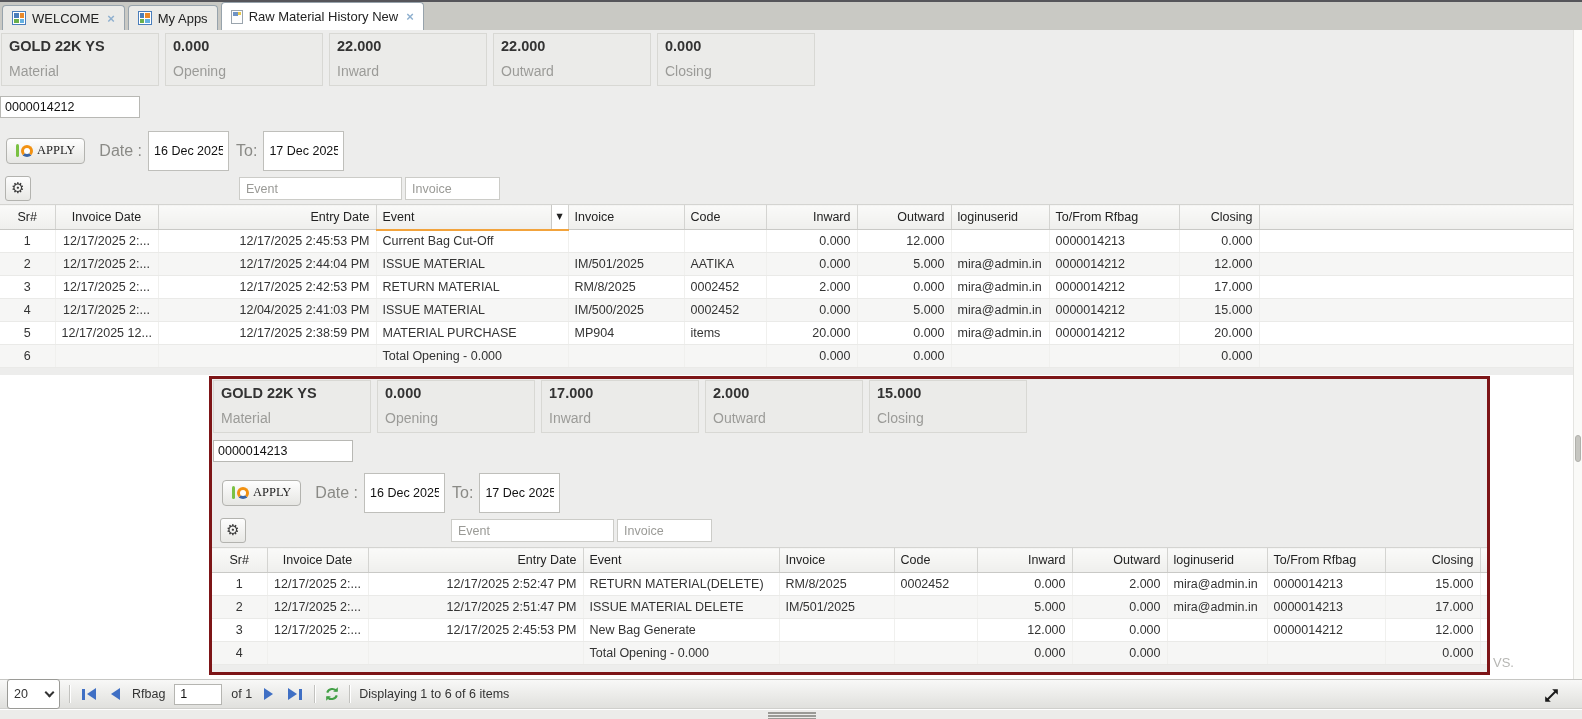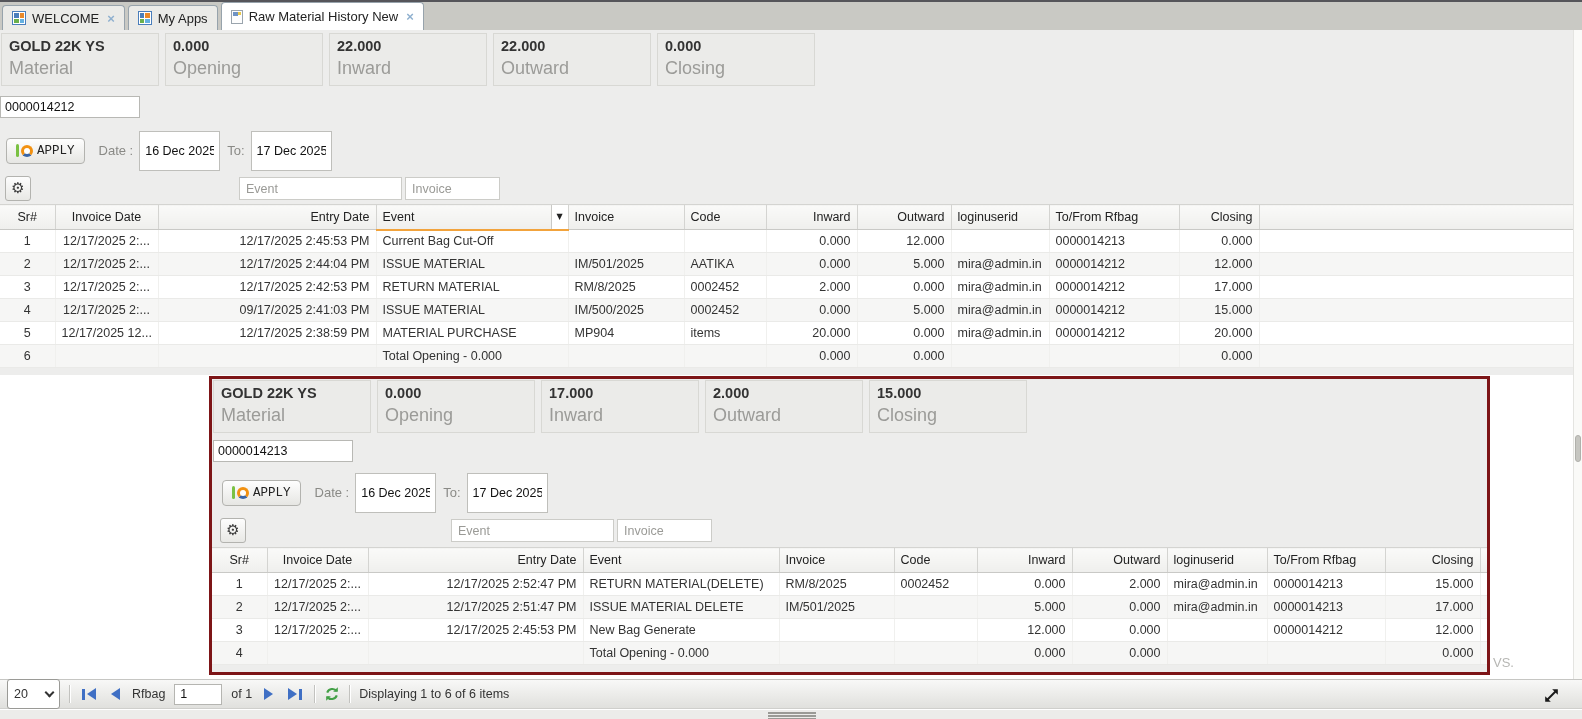--- a/index.html
+++ b/index.html
@@ -28,36 +28,36 @@
   
   .panel { position:absolute; background:#ededec; }
   .panel1 { left:0; top:30px; width:1582px; height:345px; }
   .panel2 { left:209px; top:376px; width:1281px; height:299px; border:3px solid #7d1517; }
 
   .cards { position:absolute; left:1px; display:flex; gap:6px; }
   .panel1 .cards { top:3px; } .panel2 .cards { top:1px; }
   .card { width:158px; height:53px; background:#ebebe9; border:1px solid #d8d8d4;
     display:flex; flex-direction:column; justify-content:space-between; padding:4px 7px 6px; }
   .card-value { font-size:14.5px; font-weight:bold; color:#333; }
-  .card-label { font-size:18px; color:#9b9b98; }
+  .card-label { font-size:14px; color:#9b9b98; }
 
   .bag-input { position:absolute; left:0; width:140px; height:22px;
     border:1px solid #b8b8b4; padding:0 4px; font-size:12.5px; color:#111; background:#fff;
     font-family:"Liberation Sans","DejaVu Sans",sans-serif; }
   .panel1 .bag-input { top:66px; } .panel2 .bag-input { top:61px; left:1px; }
 
   .apply-row { position:absolute; left:0; right:0; height:27px; display:flex; align-items:center; padding-left:6px; }
   .panel1 .apply-row { top:107px; } .panel2 .apply-row { top:100px; padding-left:10px; }
   .apply-btn { height:26px; display:flex; align-items:center; gap:4px; padding:0 9px;
     background:linear-gradient(#fefefe,#e6e6e3); border:1px solid #b3b3af; border-radius:4px;
-    font-size:12.5px; color:#222; font-family:Liberation Mono, monospace; cursor:pointer; }
+    font-size:12.5px; color:#222; font-family:Liberation Serif, serif; cursor:pointer; }
   .apply-icon { display:inline-flex; align-items:center; gap:2px; }
   .apply-icon .bar { width:3px; height:13px; background:#7ac143; border-radius:2px; }
   .apply-icon .ring { width:12px; height:12px; border-radius:50%; border:3px solid #f29111; border-bottom-color:#3a66a8; background:#fff; }
-  .date-label { font-size:13px; color:#8a8a86; margin-left:14px; }
+  .date-label { font-size:16px; color:#8a8a86; margin-left:14px; }
   .to-label { margin-left:7px; }
   .date-input { width:81px; height:40px; border:1px solid #bfbfbb; margin-left:6px; padding:0 5px;
     font-size:12.5px; color:#111; background:#fff; font-family:inherit; }
 
   .filter-row { position:absolute; left:0; right:0; height:26px; }
   .panel1 .filter-row { top:146px; } .panel2 .filter-row { top:139px; }
   .gear-btn { position:absolute; left:5px; top:0; width:26px; height:25px;
     background:linear-gradient(#fdfdfd,#e8e8e5); border:1px solid #b3b3af; border-radius:3px;
     display:flex; align-items:center; justify-content:center; cursor:pointer; }
   .panel2 .gear-btn { left:8px; }
@@ -269,21 +269,21 @@
           <td class="c6">2.000</td>
           <td class="c7">0.000</td>
           <td class="c8">mira@admin.in</td>
           <td class="c9">0000014212</td>
           <td class="c10">17.000</td>
           <td class="filler"></td>
         </tr>
         <tr>
           <td class="c0">4</td>
           <td class="c1">12/17/2025 2:...</td>
-          <td class="c2">09/17/2025 2:41:03 PM</td>
+          <td class="c2">12/04/2025 2:41:03 PM</td>
           <td class="c3">ISSUE MATERIAL</td>
           <td class="c4">IM/500/2025</td>
           <td class="c5">0002452</td>
           <td class="c6">0.000</td>
           <td class="c7">5.000</td>
           <td class="c8">mira@admin.in</td>
           <td class="c9">0000014212</td>
           <td class="c10">15.000</td>
           <td class="filler"></td>
         </tr>

